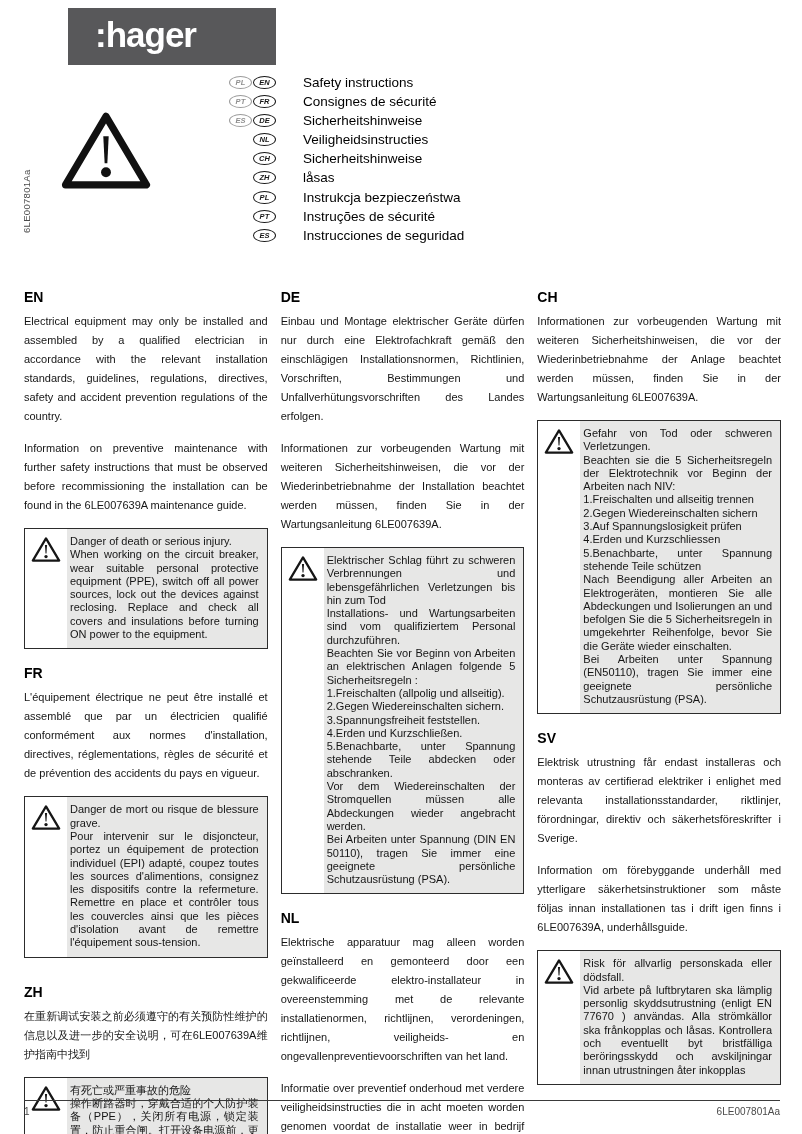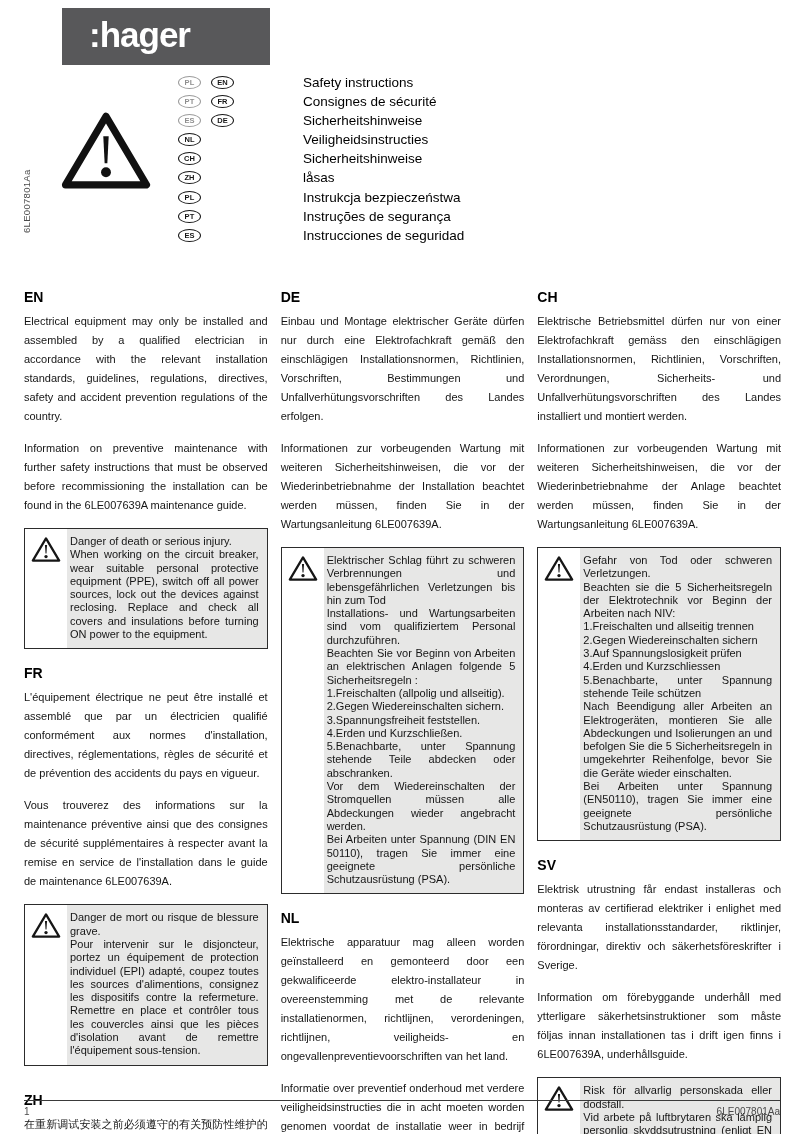--- a/index.html
+++ b/index.html
@@ -7,42 +7,42 @@
   body {
     width: 802px; height: 1134px;
     position: relative;
     font-family: "Liberation Sans", "DejaVu Sans", sans-serif;
     color: #111;
     overflow: hidden;
   }
 
   
   .logo-box {
-    position: absolute; left: 62px; top: 8px;
+    position: absolute; left: 68px; top: 8px;
     width: 208px; height: 57px;
     background: #58585a;
     display: flex; align-items: center;
   }
   .logo-box span {
     color: #fff; font-weight: bold; font-size: 35px;
     letter-spacing: -1px; padding-left: 27px; padding-bottom: 4px;
   }
 
   .side-ref {
     position: absolute; left: 21px; top: 233px;
     transform: rotate(-90deg); transform-origin: 0 0;
     font-size: 9.5px; color: #4a4a4a; white-space: nowrap; letter-spacing: 0.3px;
   }
 
   .big-triangle { position: absolute; left: 61px; top: 111px; width: 90px; height: 80px; }
 
   .lang-list { position: absolute; left: 178px; top: 73px; width: 560px; }
   .lang-row { display: flex; align-items: center; height: 18.9px; }
   .lang-row.tall { height: 21px; }
-  .codes { width: 98px; display: flex; gap: 10px; flex: none; }
+  .codes { width: 98px; display: flex; justify-content: flex-end; gap: 1px; flex: none; font-style: italic; }
   .code {
     display: inline-flex; align-items: center; justify-content: center;
     width: 23px; height: 13px; flex: none;
     border: 1.3px solid #161616; border-radius: 50%;
     font-size: 7.5px; font-weight: bold; color: #161616; letter-spacing: 0.1px;
   }
   .code.gray { border-color: #9b9b9b; color: #8f8f8f; }
   .lang-title { font-size: 13.5px; color: #000; margin-left: 27px; white-space: nowrap; }
 
   
@@ -146,21 +146,21 @@
   <div class="lang-row">
     <span class="codes">
         <span class="code">PL</span>
       </span>
     <span class="lang-title">Instrukcja bezpieczeństwa</span>
   </div>
   <div class="lang-row">
     <span class="codes">
         <span class="code">PT</span>
       </span>
-    <span class="lang-title">Instruções de segurança</span>
+    <span class="lang-title">Instruções de sécurité</span>
   </div>
   <div class="lang-row">
     <span class="codes">
         <span class="code">ES</span>
       </span>
     <span class="lang-title">Instrucciones de seguridad</span>
   </div>
 </div>
 
 <div class="columns">
@@ -180,21 +180,20 @@
             </svg>
         </div>
         <div class="warning-text">Danger of death or serious injury.
 When working on the circuit breaker, wear suitable personal protective equipment (PPE), switch off all power sources, lock out the devices against reclosing. Replace and check all covers and insulations before turning ON power to the equipment.</div>
       </div>
     </section>
 
     <section class="lang-section">
       <h3>FR</h3>
       <p class="para">L'équipement électrique ne peut être installé et assemblé que par un électricien qualifié conformément aux normes d'installation, directives, réglementations, règles de sécurité et de prévention des accidents du pays en vigueur.</p>
-      <p class="para">Vous trouverez des informations sur la maintenance préventive ainsi que des consignes de sécurité supplémentaires à respecter avant la remise en service de l'installation dans le guide de maintenance 6LE007639A.</p>
       <div class="warning-box">
         <div class="warning-icon-cell">
           <svg viewBox="0 0 100 88">
               <path d="M50 7 L94 81 L6 81 Z" fill="none" stroke="#161616" stroke-width="7.5" stroke-linejoin="round"></path>
               <path d="M46.5 29 L53.5 29 L51.5 57 L48.5 57 Z" fill="#161616"></path>
               <circle cx="50" cy="67.5" r="5.5" fill="#161616"></circle>
             </svg>
         </div>
         <div class="warning-text">Danger de mort ou risque de blessure grave.
 Pour intervenir sur le disjoncteur, portez un équipement de protection individuel (EPI) adapté, coupez toutes les sources d'alimentions, consignez les dispositifs contre la refermeture. Remettre en place et contrôler tous les couvercles ainsi que les pièces d'isolation avant de remettre l'équipement sous-tension.</div>
@@ -262,21 +261,20 @@
 Draag bij werkzaamheden aan de vermogensschakelaar geschikte persoonlijke beschermingsmiddelen (PBM), schakel alle stroombronnen uit, blokkeer de apparaten tegen opnieuw inschakelen. Vervang en controleer alle afdekkingen en isolaties voordat u de stroomtoevoer naar de apparatuur inschakelt.</div>
       </div>
     </section>
 
   </div>
 
   <div class="col">
 
     <section class="lang-section">
       <h3>CH</h3>
-      <p class="para">Elektrische Betriebsmittel dürfen nur von einer Elektrofachkraft gemäss den einschlägigen Installationsnormen, Richtlinien, Vorschriften, Verordnungen, Sicherheits- und Unfallverhütungsvorschriften des Landes installiert und montiert werden.</p>
       <p class="para">Informationen zur vorbeugenden Wartung mit weiteren Sicherheitshinweisen, die vor der Wiederinbetriebnahme der Anlage beachtet werden müssen, finden Sie in der Wartungsanleitung 6LE007639A.</p>
       <div class="warning-box">
         <div class="warning-icon-cell">
           <svg viewBox="0 0 100 88">
               <path d="M50 7 L94 81 L6 81 Z" fill="none" stroke="#161616" stroke-width="7.5" stroke-linejoin="round"></path>
               <path d="M46.5 29 L53.5 29 L51.5 57 L48.5 57 Z" fill="#161616"></path>
               <circle cx="50" cy="67.5" r="5.5" fill="#161616"></circle>
             </svg>
         </div>
         <div class="warning-text">Gefahr von Tod oder schweren Verletzungen.

